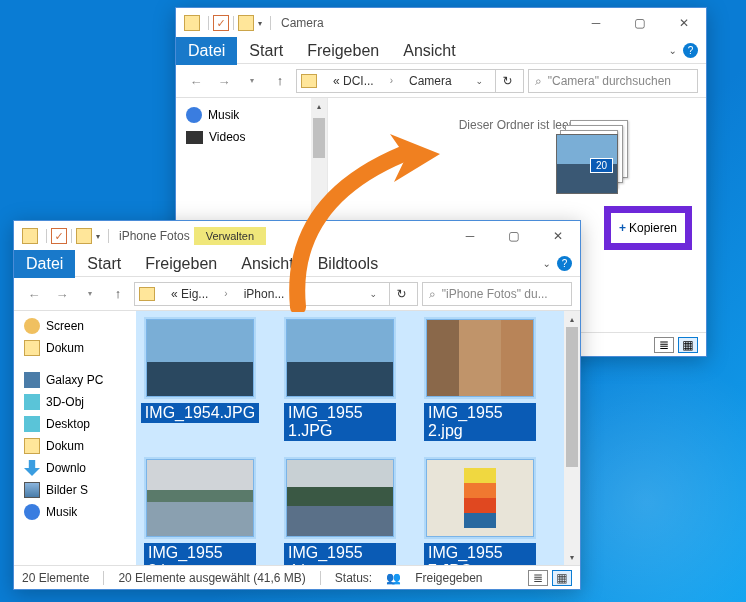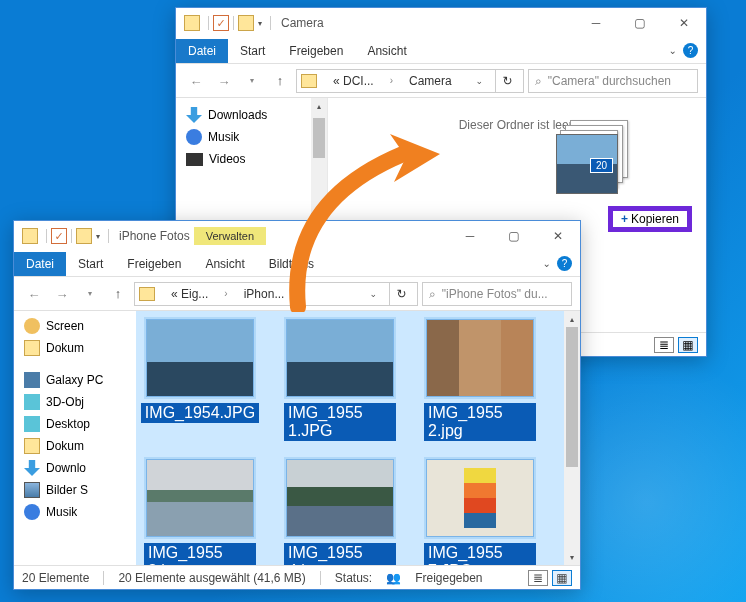--- a/index.html
+++ b/index.html
@@ -12,21 +12,21 @@
   .tb-icon{width:16px;height:16px;background:#ffe69a;border:1px solid #cba54a;margin-right:4px;}
   .tb-sep{width:1px;height:14px;background:#ccc;margin:0 4px;}
   .tb-check{width:16px;height:16px;border:1px solid #d26d3a;display:flex;align-items:center;justify-content:center;color:#d26d3a;font-size:11px;}
   .tb-quick{width:16px;height:16px;background:#ffe69a;border:1px solid #cba54a;}
   .tb-drop{font-size:8px;color:#555;margin:0 4px;}
   .tb-title{margin-left:6px;color:#555;font-size:12px;}
   .tb-manage{background:#f0e77a;padding:3px 12px;font-size:11px;color:#333;margin-left:4px;}
   .winbtns{margin-left:auto;display:flex;}
   .winbtn{width:44px;height:30px;display:flex;align-items:center;justify-content:center;color:#555;}
   .ribbon{display:flex;align-items:center;height:26px;background:#fff;border-bottom:1px solid #e0e0e0;}
-  .rtab{padding:5px 12px;font-size:12px;color:#333;}
+  .rtab{padding:5px 12px;font-size:16px;color:#333;}
   .rtab.active{background:#1979ca;color:#fff;}
   .rtab.tool{background:transparent;}
   .rhelp{margin-left:auto;margin-right:8px;display:flex;align-items:center;gap:6px;}
   .helpicon{width:15px;height:15px;border-radius:50%;background:#0a7cd4;color:#fff;display:flex;align-items:center;justify-content:center;font-size:10px;}
   .chev{font-size:10px;color:#555;}
   .navbar{display:flex;align-items:center;height:34px;padding:4px 8px;gap:4px;background:#fff;border-bottom:1px solid #e0e0e0;}
   .navbtn{width:24px;height:24px;display:flex;align-items:center;justify-content:center;color:#888;font-size:13px;}
   .navbtn.enabled{color:#333;}
   .addrbar{flex:1;display:flex;align-items:center;border:1px solid #ccc;height:24px;padding:0 4px;gap:8px;}
   .addr-ico{width:16px;height:14px;background:#ffe69a;border:1px solid #cba54a;margin-right:4px;}
@@ -56,21 +56,21 @@
   .tarr{position:absolute;right:0;width:16px;height:16px;display:flex;align-items:center;justify-content:center;font-size:8px;color:#555;}
   .content1{flex:1;padding:16px;position:relative;}
   .empty{color:#6b6b6b;text-align:center;font-size:12px;margin-top:4px;}
   .dragthumb{position:absolute;right:72px;top:18px;width:78px;height:80px;}
   .dragthumb .stk{position:absolute;width:58px;height:58px;background:#fff;border:1px solid #999;box-shadow:1px 1px 2px rgba(0,0,0,0.2);}
   .dragthumb .s1{left:14px;top:4px;}
   .dragthumb .s2{left:9px;top:9px;}
   .dragthumb .s3{left:4px;top:14px;}
   .dragthumb .main{position:absolute;left:0;top:18px;width:62px;height:60px;background:linear-gradient(to bottom,#7aaed6 50%,#3a5874 50%);border:1px solid #666;}
   .dragthumb .badge{position:absolute;left:34px;top:42px;background:#0a5bb5;color:#fff;padding:1px 5px;font-size:10px;border:1px solid #fff;}
-  .copylabel{position:absolute;right:14px;top:108px;background:#fff;border:5px solid #6d28d9;padding:1px 8px;font-size:12px;}
+  .copylabel{position:absolute;right:14px;top:108px;background:#fff;border:7px solid #6d28d9;padding:8px 8px;font-size:12px;}
   .copylabel .plus{color:#0a5bb5;font-weight:bold;margin-right:3px;}
   .footer1{position:absolute;bottom:0;right:0;left:0;height:24px;border-top:1px solid #e0e0e0;display:flex;align-items:center;justify-content:flex-end;padding:0 8px;gap:4px;}
   .viewbtn{width:20px;height:16px;border:1px solid #888;display:flex;align-items:center;justify-content:center;}
   .viewbtn.sel{border-color:#0a7cd4;background:#e0f0ff;}
   .body2{display:flex;height:calc(100% - 114px);background:#fff;}
   .tree2{width:122px;overflow:hidden;padding-top:4px;position:relative;}
   .content2{flex:1;background:#cce8ff;padding:8px;overflow:hidden;position:relative;}
   .grid{display:flex;flex-wrap:wrap;gap:18px 28px;}
   .thumb{width:112px;display:flex;flex-direction:column;align-items:center;gap:6px;background:#cce8ff;}
   .tpic{width:108px;height:78px;background:#888;border:1px solid #7ab4e8;box-shadow:0 0 0 2px #b0d8f8;}
@@ -132,24 +132,20 @@
       <div class="refresh">↻</div>
     </div>
     <div class="searchbox">
       <span class="sicon">⌕</span>
       <span>"Camera" durchsuchen</span>
     </div>
   </div>
   <div class="body1">
     <div class="tree">
       <div class="titem">
-          <div class="ticon dl"></div>
-          <span>Downloads</span>
-        </div>
-      <div class="titem">
           <div class="ticon music"></div>
           <span>Musik</span>
         </div>
       <div class="titem">
           <div class="ticon video"></div>
           <span>Videos</span>
         </div>
       <div class="tscroll">
           <div class="tarr" style="top:0">▴</div>
           <div class="tthumb"></div>

